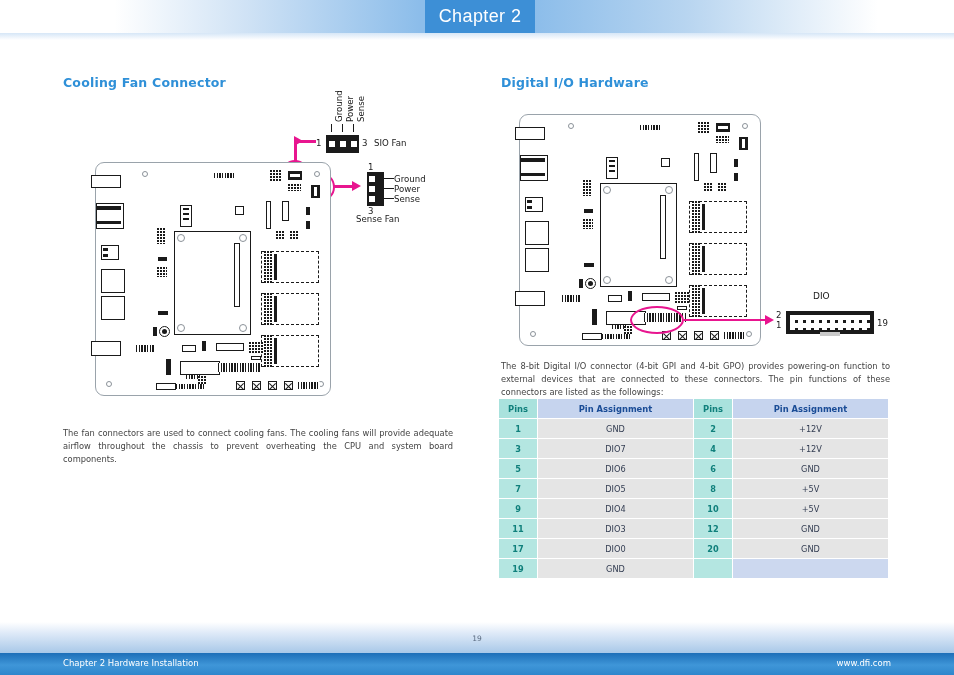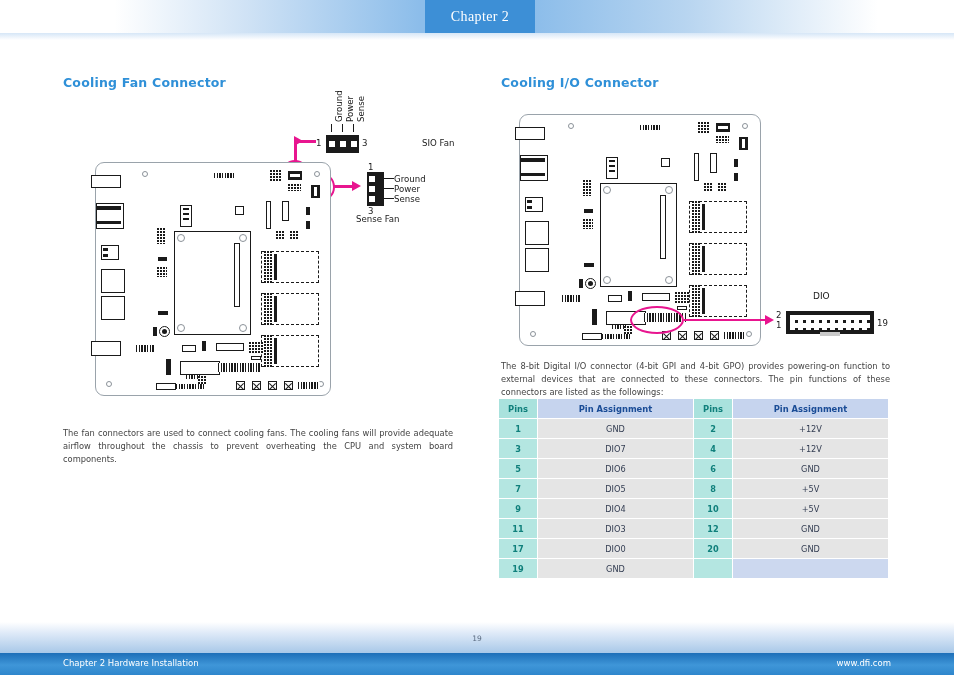--- a/index.html
+++ b/index.html
@@ -22,22 +22,22 @@
   #header-band-fade {
     position: absolute; left: 0; top: 33px; width: 954px; height: 7px;
     background: linear-gradient(to bottom, rgba(180,210,240,.55), rgba(255,255,255,0));
   }
   #chapter-tab {
     position: absolute; left: 425px; top: 0; width: 110px; height: 33px;
     background: #3d8fd6;
     display: flex; align-items: center; justify-content: center;
   }
   #chapter-tab span {
-    color: #ffffff; font-size: 14px; letter-spacing: .4px;
-    font-family: Liberation Serif, serif;
+    color: #ffffff; font-size: 18px; letter-spacing: .4px;
+    font-family: Liberation Sans, sans-serif;
   }
 
   
   .section-title {
     position: absolute;
     color: #2f90d8; font-size: 12.5px; font-weight: bold;
     letter-spacing: .2px; white-space: nowrap;
   }
   #title-left  { left: 63px;  top: 75px; }
   #title-right { left: 501px; top: 75px; }
@@ -177,21 +177,21 @@
   <div class="lead" style="left:353px; top:124px; width:1.3px; height:12px;"></div>
 
   <div class="conn-body" style="left:326px; top:132px; width:33px; height:21px;"></div>
   <div class="conn-pin" style="left:329px; top:141px; width:6px; height:6px;"></div>
   <div class="conn-pin" style="left:340px; top:141px; width:6px; height:6px;"></div>
   <div class="conn-pin" style="left:351px; top:141px; width:6px; height:6px;"></div>
   <div class="conn-pin" style="left:326px; top:132px; width:33px; height:2.5px;"></div>
 
   <div class="lbl" style="left:316px; top:138px;">1</div>
   <div class="lbl" style="left:362px; top:138px;">3</div>
-  <div class="lbl" style="left:374px; top:138px;margin-left:48px;">SIO Fan</div>
+  <div class="lbl" style="left:374px; top:138px;">SIO Fan</div>
 </div>
 
 <div>
   <div class="lbl" style="left:368px; top:162px;">1</div>
   <div class="conn-body" style="left:364px; top:172px; width:20px; height:34px;"></div>
   <div class="conn-pin" style="left:369px; top:176px; width:6px; height:6px;"></div>
   <div class="conn-pin" style="left:369px; top:186px; width:6px; height:6px;"></div>
   <div class="conn-pin" style="left:369px; top:196px; width:6px; height:6px;"></div>
   <div class="conn-pin" style="left:364px; top:172px; width:2.5px; height:34px;"></div>
   <div class="lbl" style="left:368px; top:206px;">3</div>
@@ -292,21 +292,21 @@
   <div class="pinfield" style="left:80px; top:221px; width:30px; height:5px;"></div>
   <div class="sq-x" style="left:140px; top:218px; width:9px; height:9px;"></div>
   <div class="sq-x" style="left:156px; top:218px; width:9px; height:9px;"></div>
   <div class="sq-x" style="left:172px; top:218px; width:9px; height:9px;"></div>
   <div class="sq-x" style="left:188px; top:218px; width:9px; height:9px;"></div>
   <div class="pinfield" style="left:202px; top:219px; width:22px; height:7px;"></div>
 </div>
 
 <div class="body-text" id="fan-desc">The fan connectors are used to connect cooling fans. The cooling fans will provide adequate airflow throughout the chassis to prevent overheating the CPU and system board components.</div>
 
-<div class="section-title" id="title-right">Cooling I/O Connector</div>
+<div class="section-title" id="title-right">Digital I/O Hardware</div>
 
 <div class="board" id="board-right" style="left:519px; top:114px; width:242px; height:232px;">
   <div class="hole" style="left:48px; top:8px;  width:6px; height:6px;"></div>
   <div class="hole" style="left:222px; top:8px; width:6px; height:6px;"></div>
   <div class="hole" style="left:10px; top:216px; width:6px; height:6px;"></div>
   <div class="hole" style="left:226px; top:216px; width:6px; height:6px;"></div>
 
   <div class="outl" style="left:-5px; top:12px; width:30px; height:13px;"></div>
   <div class="outl" style="left:0px; top:40px; width:28px; height:26px;"></div>
   <div class="blk" style="left:1px; top:43px; width:24px; height:4px;"></div>

